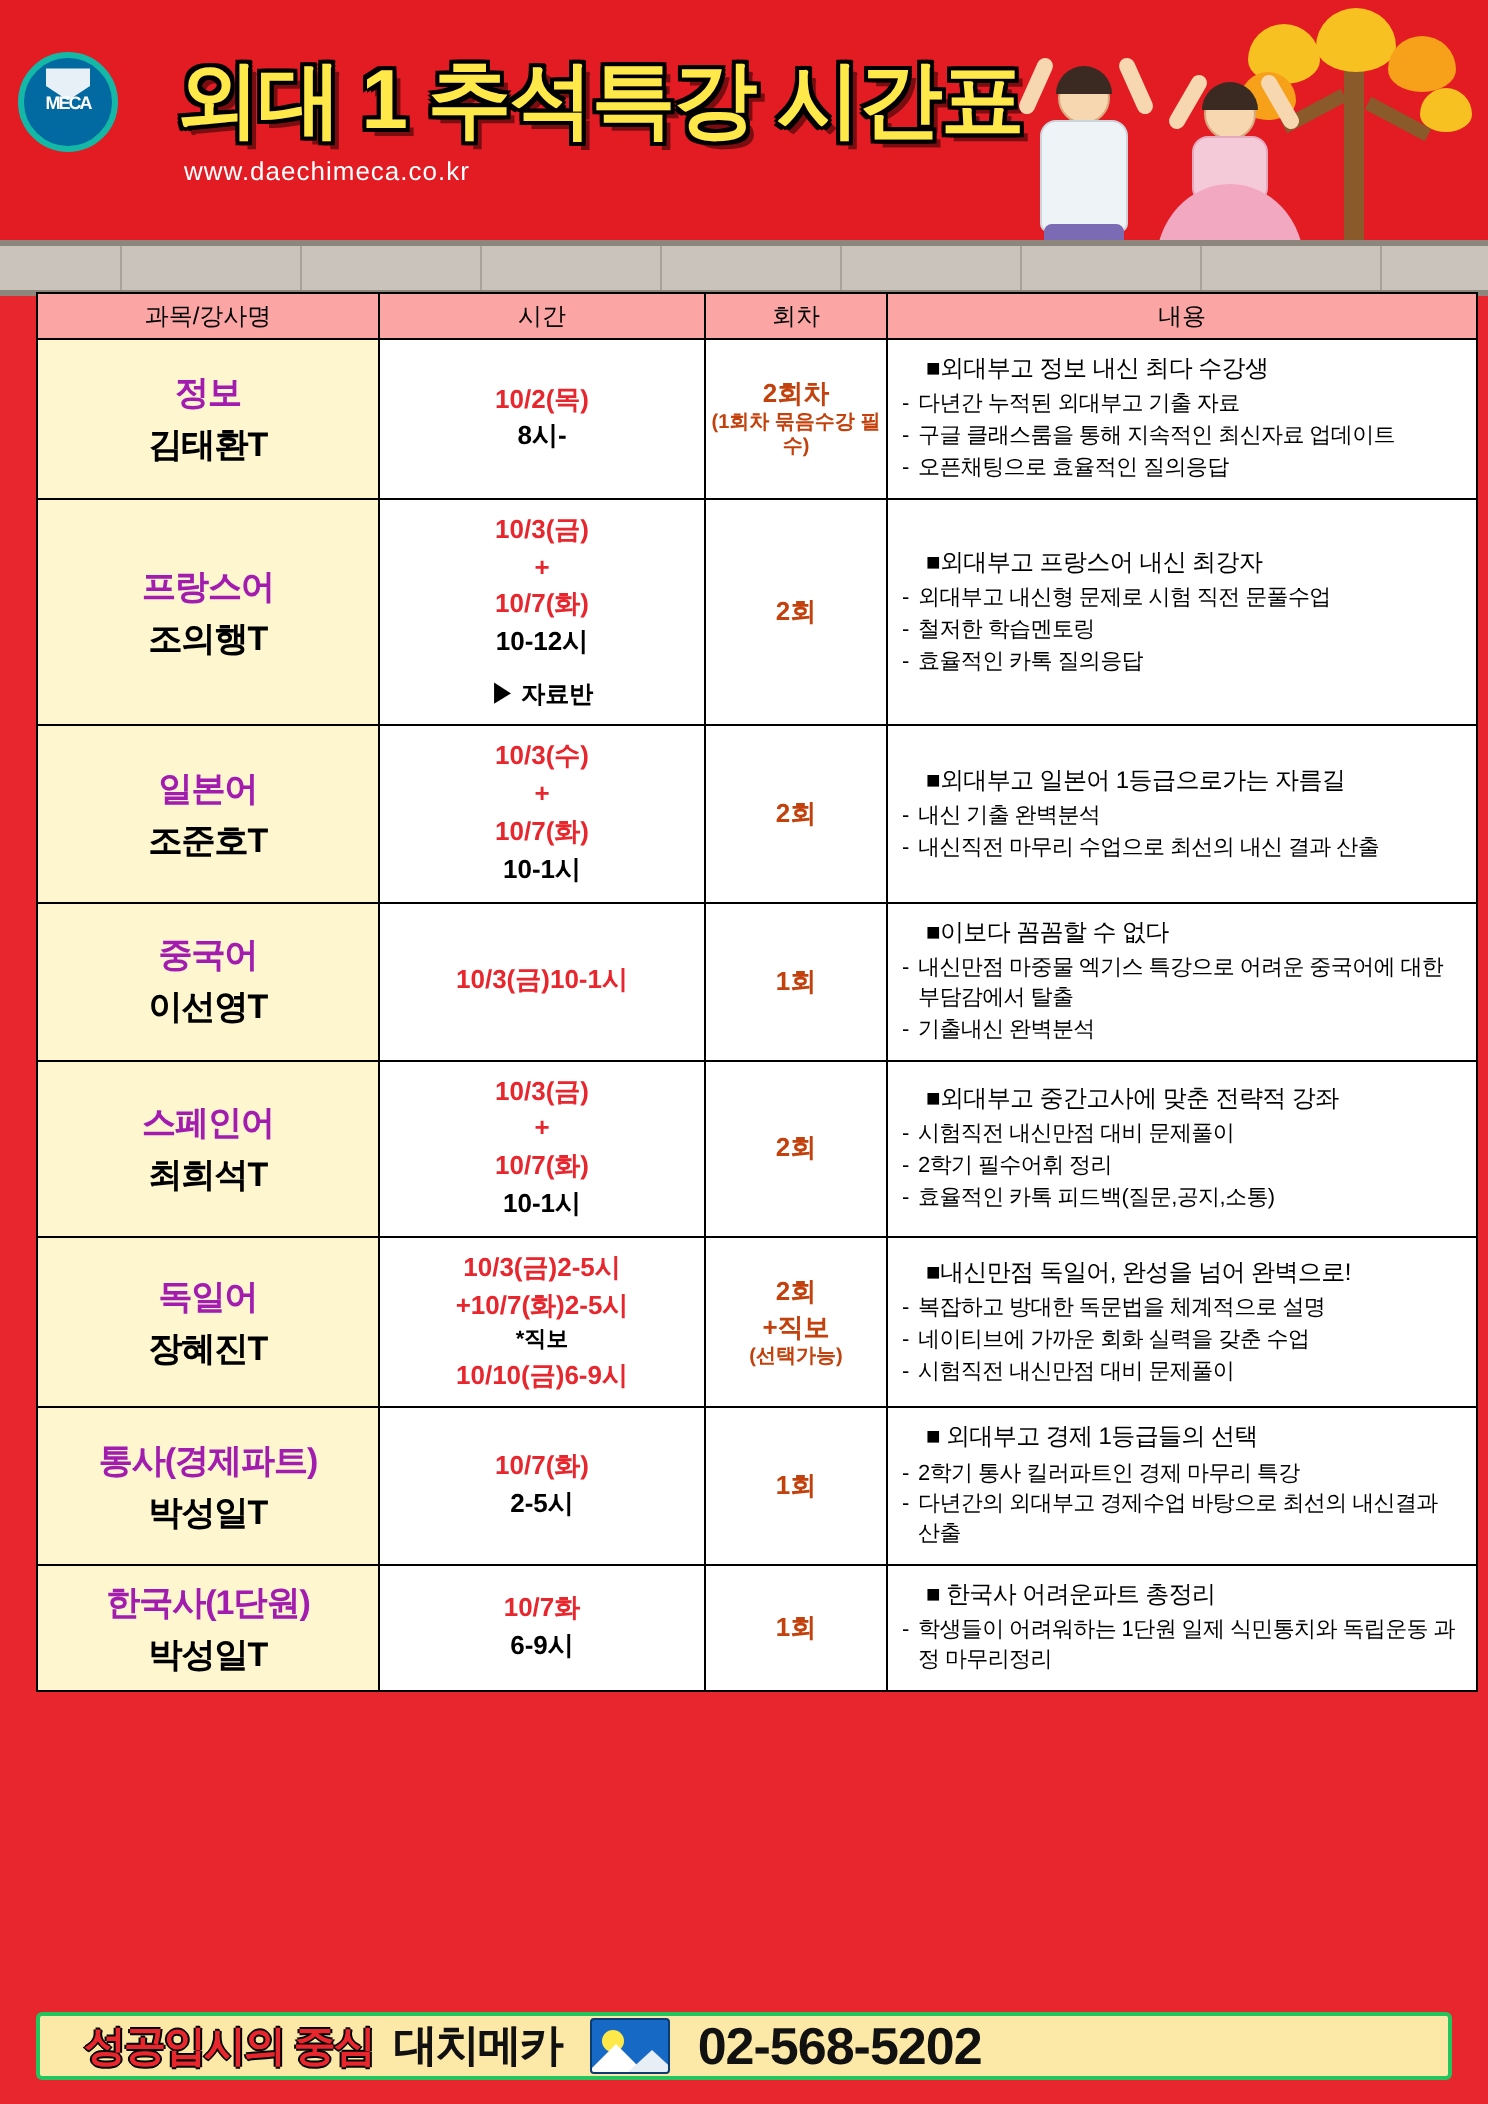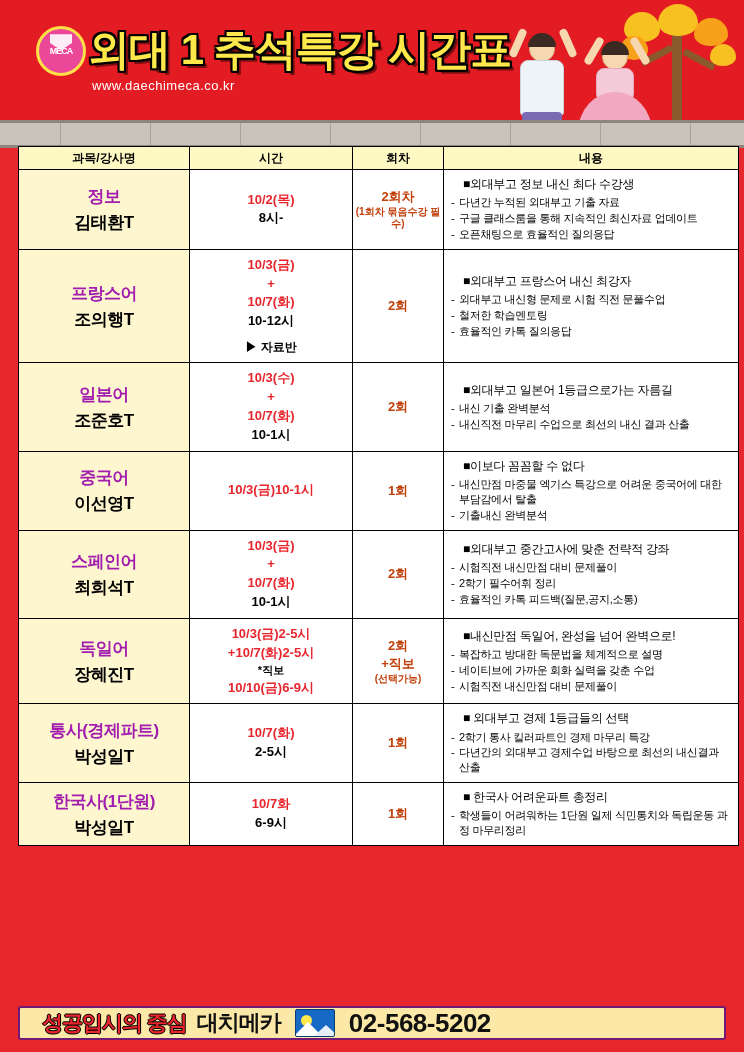--- a/index.html
+++ b/index.html
@@ -9,22 +9,22 @@
     font-family:"Liberation Sans", sans-serif;
     position:relative;overflow:hidden;
   }
   
   .header{
     position:absolute;left:0;top:0;width:744px;height:120px;
     background:#e31b22;
     overflow:hidden;
   }
   .logo-circle{
-    position:absolute;left:36px;top:26px;width:50px;height:50px;border-radius:50%;
-    background:#ec4899;border:3px solid #fde047;
+    position:absolute;left:9px;top:26px;width:50px;height:50px;border-radius:50%;
+    background:#0369a1;border:3px solid #14b8a6;
     box-sizing:border-box;
   }
   .logo-inner{
     position:absolute;left:50%;top:52%;transform:translate(-50%,-50%);
     color:#fff;font-size:9px;font-weight:bold;letter-spacing:-1px;
     text-align:center;line-height:1.05;white-space:nowrap;
   }
   .logo-shield{
     position:absolute;left:50%;top:30%;transform:translate(-50%,-50%);
     width:22px;height:16px;background:#fff;
@@ -76,21 +76,21 @@
   }
   .wall-brick{position:absolute;top:0;width:1px;height:100%;background:#a8a29a;}
 
   
   .table-wrap{
     position:absolute;left:18px;top:146px;width:708px;
   }
   table{border-collapse:collapse;width:708px;table-layout:fixed;}
   th,td{border:1px solid #000;vertical-align:middle;}
   thead th{
-    background:#fef9c3;height:20px;font-size:12px;font-weight:bold;color:#000;
+    background:#fca5a5;height:20px;font-size:12px;font-weight:normal;color:#000;
     text-align:center;
   }
   .c-sub{width:168px;}
   .c-time{width:160px;}
   .c-cnt{width:88px;}
   .c-desc{width:292px;}
 
   td.subject{
     background:#fdf6cf;text-align:center;padding:6px 2px;
   }
@@ -116,21 +116,21 @@
     background:#fff;padding:6px 6px 6px 7px;font-size:11px;color:#000;line-height:1.35;
   }
   td.desc .head-line{font-weight:normal;font-size:12px;margin-bottom:3px;letter-spacing:-.3px;margin-left:12px;}
   td.desc ul{margin:0;padding:0;list-style:none;}
   td.desc li{position:relative;padding-left:8px;margin-bottom:1px;letter-spacing:-.3px;}
   td.desc li:before{content:"-";position:absolute;left:0;top:0;}
 
   
   .footer{
     position:absolute;left:18px;top:1006px;width:708px;height:34px;
-    background:#fde9a7;border:2px solid #701a75;border-radius:3px;box-sizing:border-box;
+    background:#fde9a7;border:2px solid #22c55e;border-radius:3px;box-sizing:border-box;
     display:flex;align-items:center;
   }
   .f-slogan{
     margin-left:22px;font-size:21px;font-weight:bold;color:#e8262d;letter-spacing:-1px;
     text-shadow:-1px 0 #000,1px 0 #000,0 -1px #000,0 1px #000;
   }
   .f-brand{
     margin-left:10px;font-size:22px;font-weight:bold;color:#111;letter-spacing:-1px;
   }
   .f-logo{

